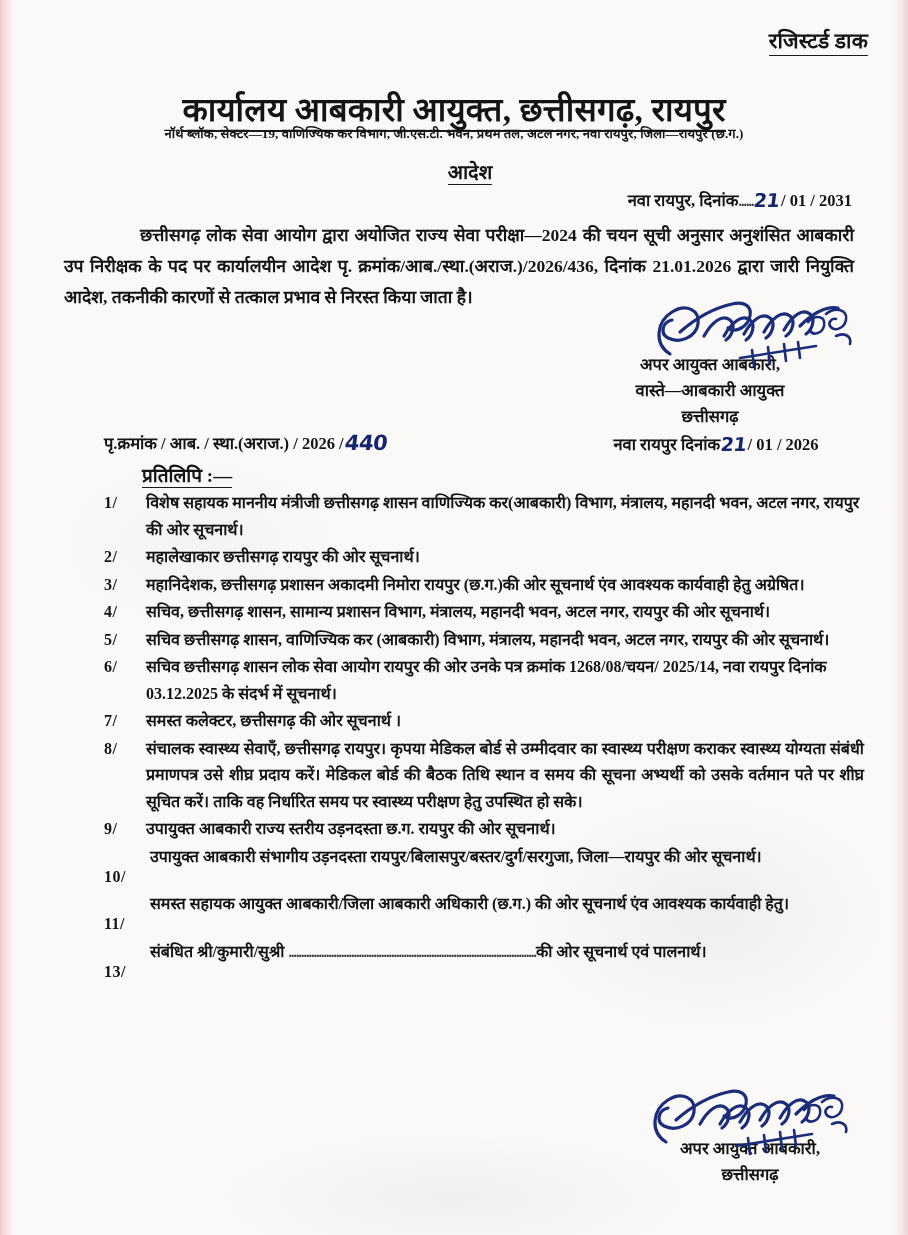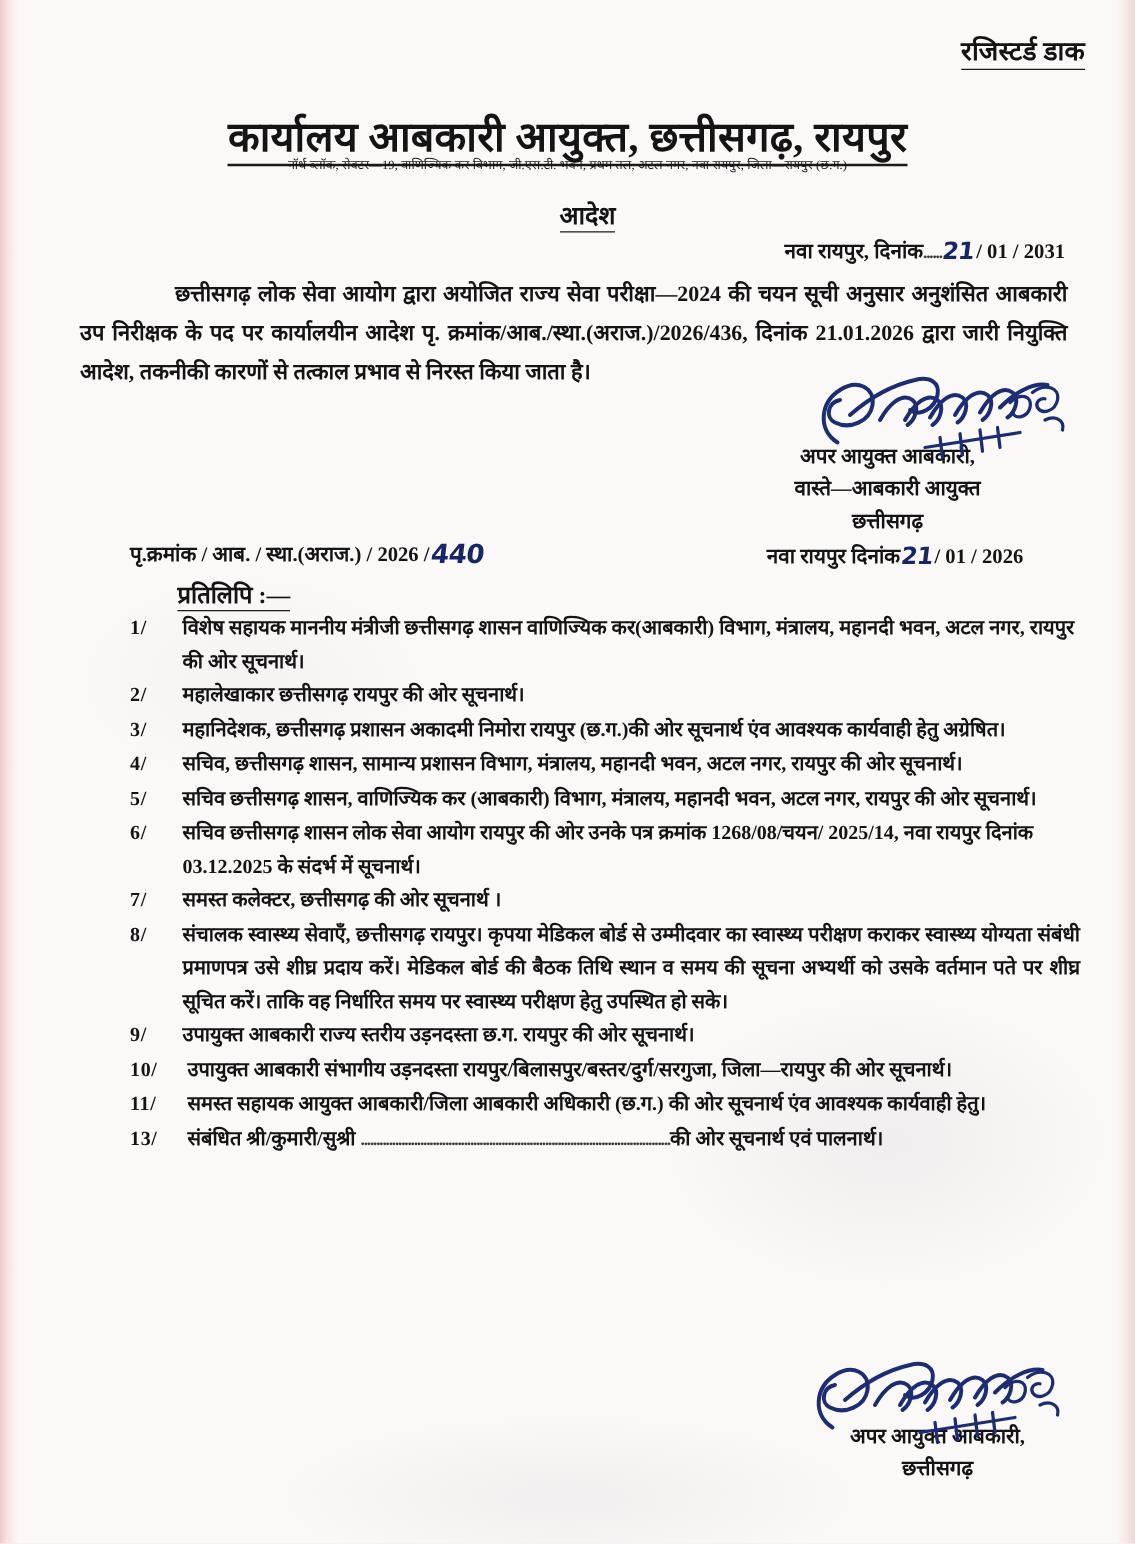--- a/index.html
+++ b/index.html
@@ -79,22 +79,22 @@
   }
   .office-title span {
     border-bottom: 2px solid #1a1a1a;
     padding-bottom: 2px;
   }
   .office-address {
     position: absolute;
     top: 124px;
     left: 0; right: 0;
     text-align: center;
-    font-size: 10px;
-    font-weight: 400;
+    font-size: 13px;
+    font-weight: 700;
     letter-spacing: .1px;
   }
   .order-head {
     position: absolute;
     top: 158px;
     left: 0; right: 0;
     text-align: center;
     font-size: 20px;
     font-weight: 700;
     padding-left: 32px;
@@ -200,21 +200,21 @@
     text-align: left;
     letter-spacing: .5px;
   }
   .li .txt {
     flex: 1 1 auto;
   }
   .li .txt.just {
     text-align: justify;
     text-justify: inter-word;
   }
-  .li.wide .num { width: 46px; }
+  .li.wide .num { width: 46px; margin-top: 20px; }
 
   
   .sig-ink {
     position: absolute;
     pointer-events: none;
     z-index: 3;
   }
   .sig-ink svg { display: block; }
 </style>
 </head>

